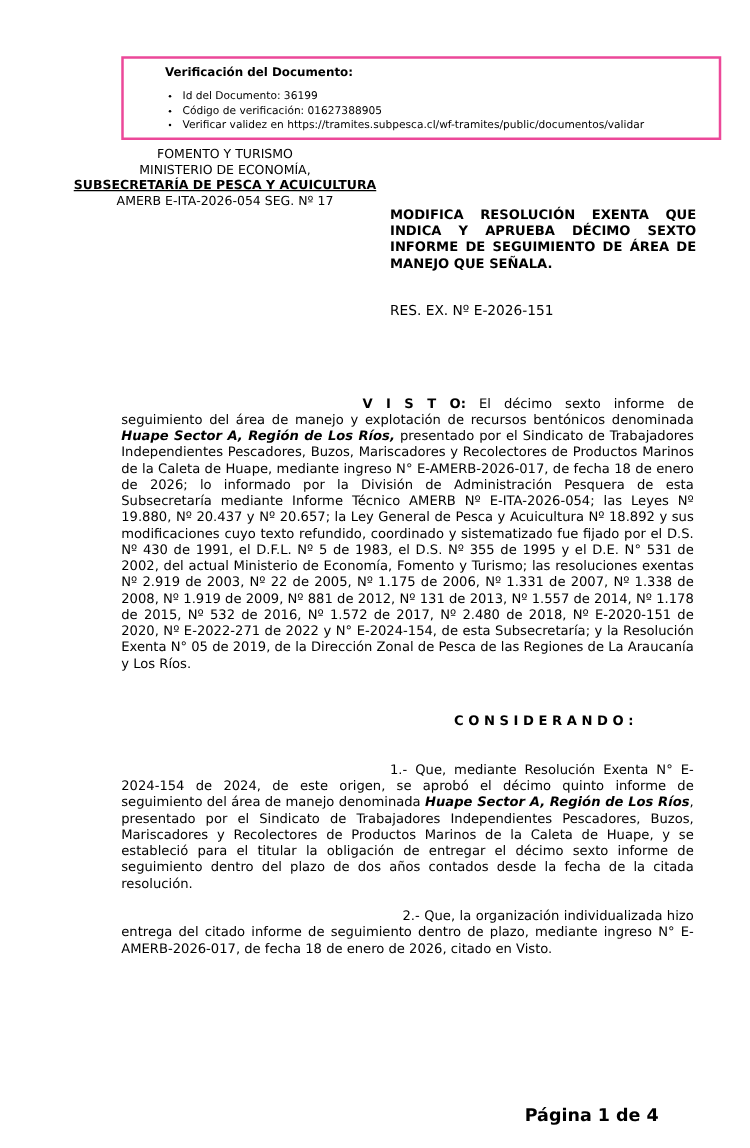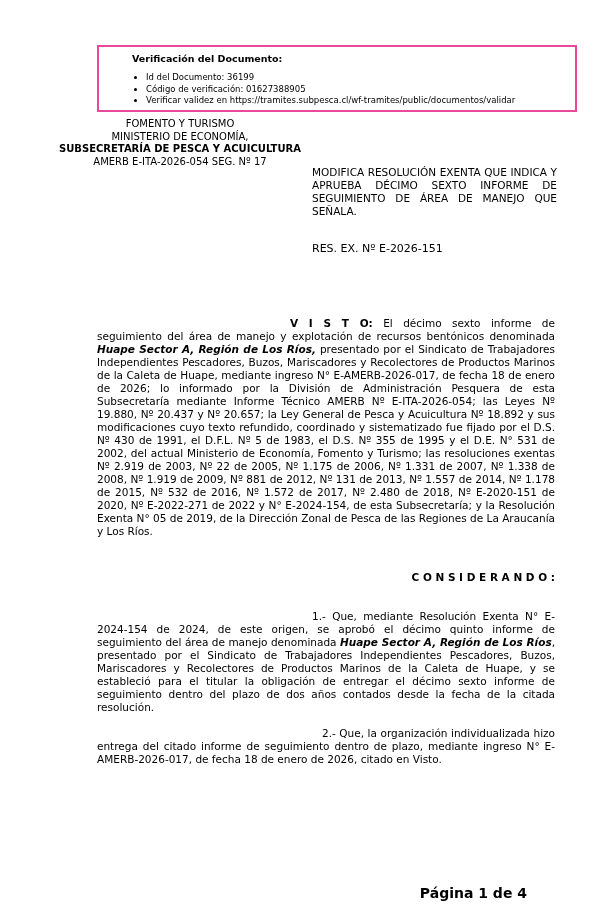--- a/index.html
+++ b/index.html
@@ -26,38 +26,38 @@
   }
   .verif-title { font-size: 9.5px; font-weight: bold; }
   .verif-list { margin: 8px 0 0 0; padding-left: 14px; list-style: disc; }
   .verif-list li { font-size: 8.5px; font-weight: normal; line-height: 11.5px; }
 
   
   .letterhead {
     position: absolute; left: 28px; top: 118px; width: 304px;
     text-align: center; font-size: 10px; line-height: 12.5px;
   }
-  .letterhead .subsecretaria { font-weight: bold; }
+  .letterhead .subsecretaria { font-weight: bold; text-decoration: underline; }
 
   
   .title-col { position: absolute; left: 312px; top: 166px; width: 245px; }
-  .subject { font-size: 10.5px; line-height: 13px; text-align: justify; }
+  .subject { font-size: 10.5px; line-height: 13px; text-align: justify; font-weight: bold; }
   .place-date { margin-top: 31px; font-size: 10.5px; }
   .res-num { margin-top: 24px; font-size: 11px; }
 
   
   .doc-body {
     position: absolute; left: 97px; top: 317px; width: 458px;
     font-size: 10.5px; line-height: 13px; text-align: justify;
   }
   .visto-p { text-indent: 193px; margin-bottom: 33px; }
   .b { font-weight: bold; }
   .bi { font-weight: bold; font-style: italic; }
   .considerando-h {
-    font-weight: bold; text-align: right;
+    font-weight: bold; text-align: center;
     padding-left: 218px; margin-bottom: 26px; margin-top: 16px;
   }
   .cons-p1 { text-indent: 215px; margin-bottom: 13px; }
   .cons-p2 { text-indent: 225px; }
 
   
   .footer {
     position: absolute; right: 73px; top: 885px;
     font-size: 14px; font-weight: bold;
   }

